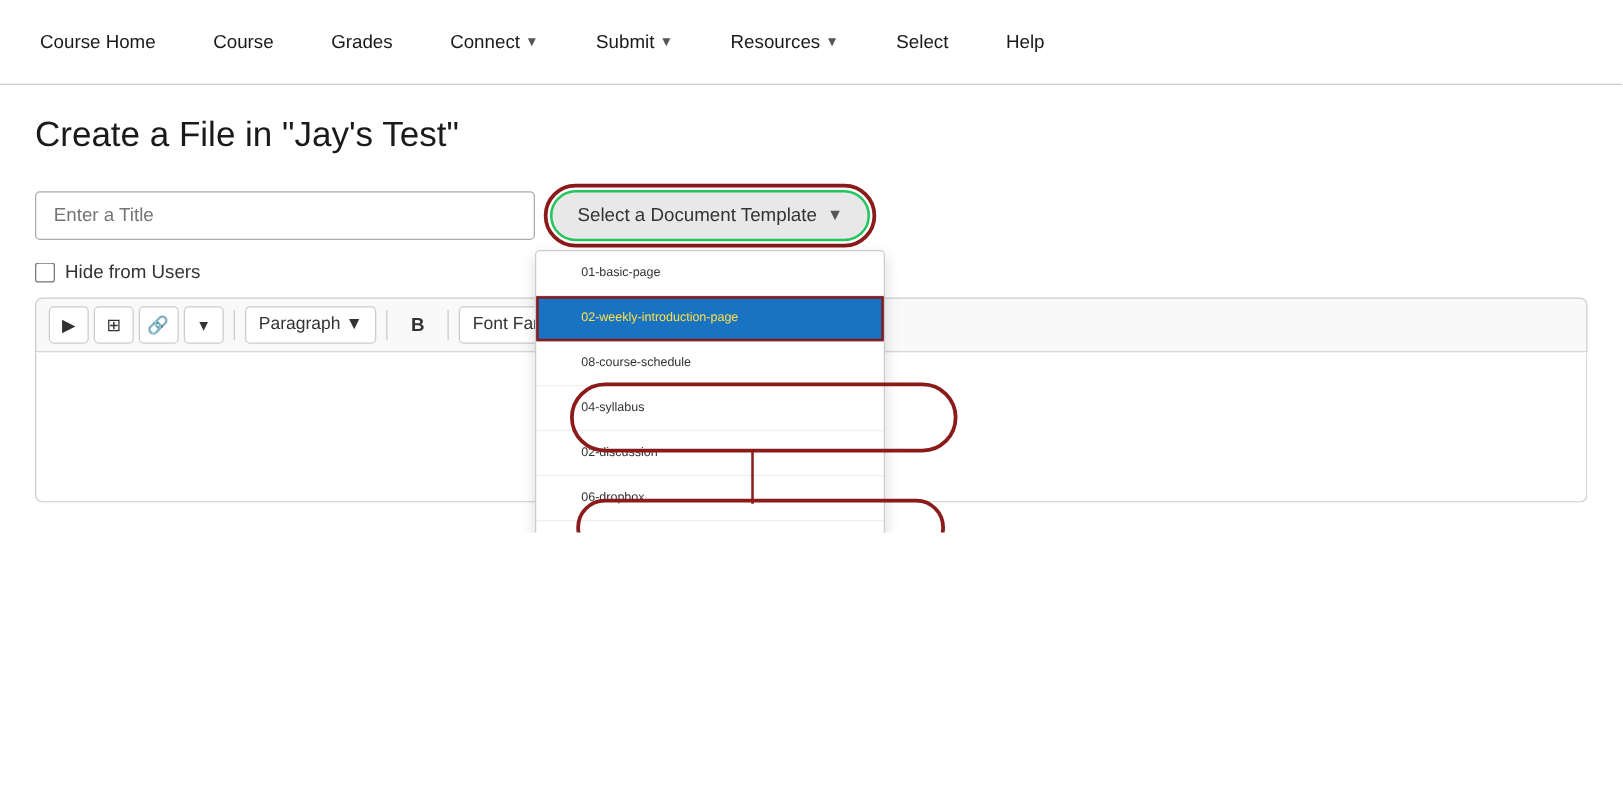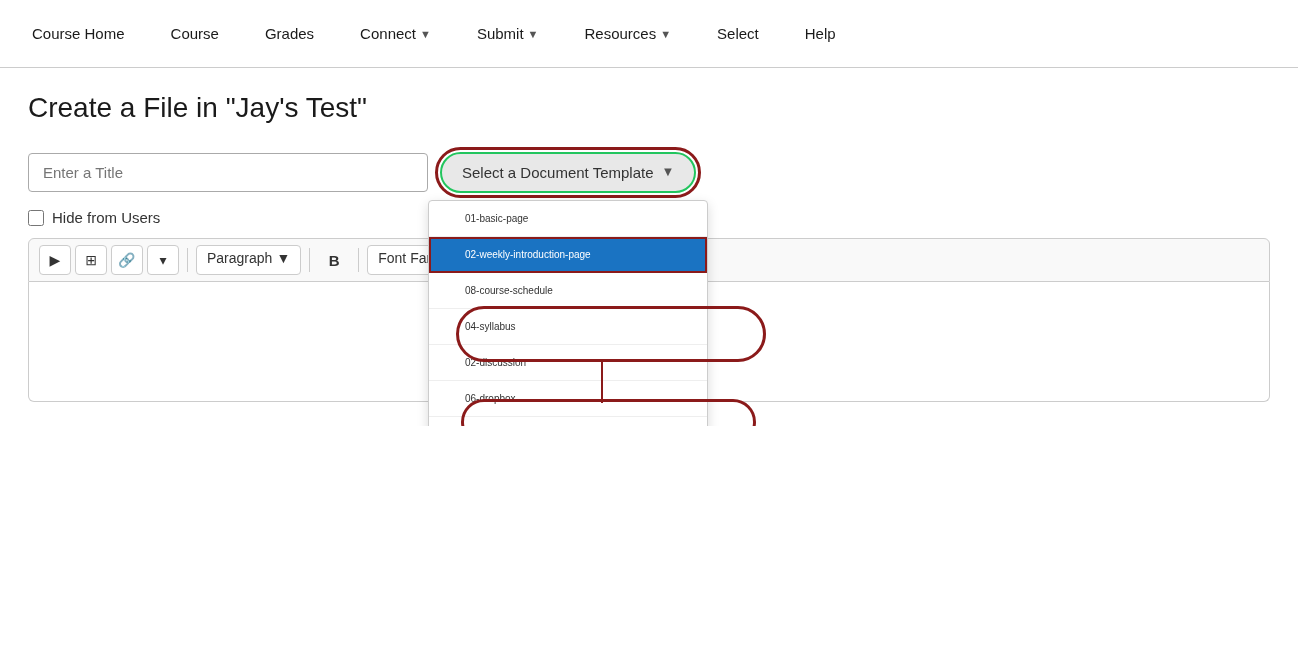--- a/index.html
+++ b/index.html
@@ -183,21 +183,21 @@
     .dropdown-item {
       padding: 12px 36px;
       font-size: 10px;
       cursor: pointer;
       border-bottom: 1px solid #eee;
       color: #333;
     }
     .dropdown-item:last-child { border-bottom: none; }
     .dropdown-item.highlighted {
       background: #1a73c2;
-      color: #ffffff;
+      color: #fde047;
       outline: 2px solid #8b1a1a;
       outline-offset: -2px;
     }
 
     
     .circle-annotation-template {
       position: absolute;
       top: 154px;
       left: 428px;
       width: 310px;

